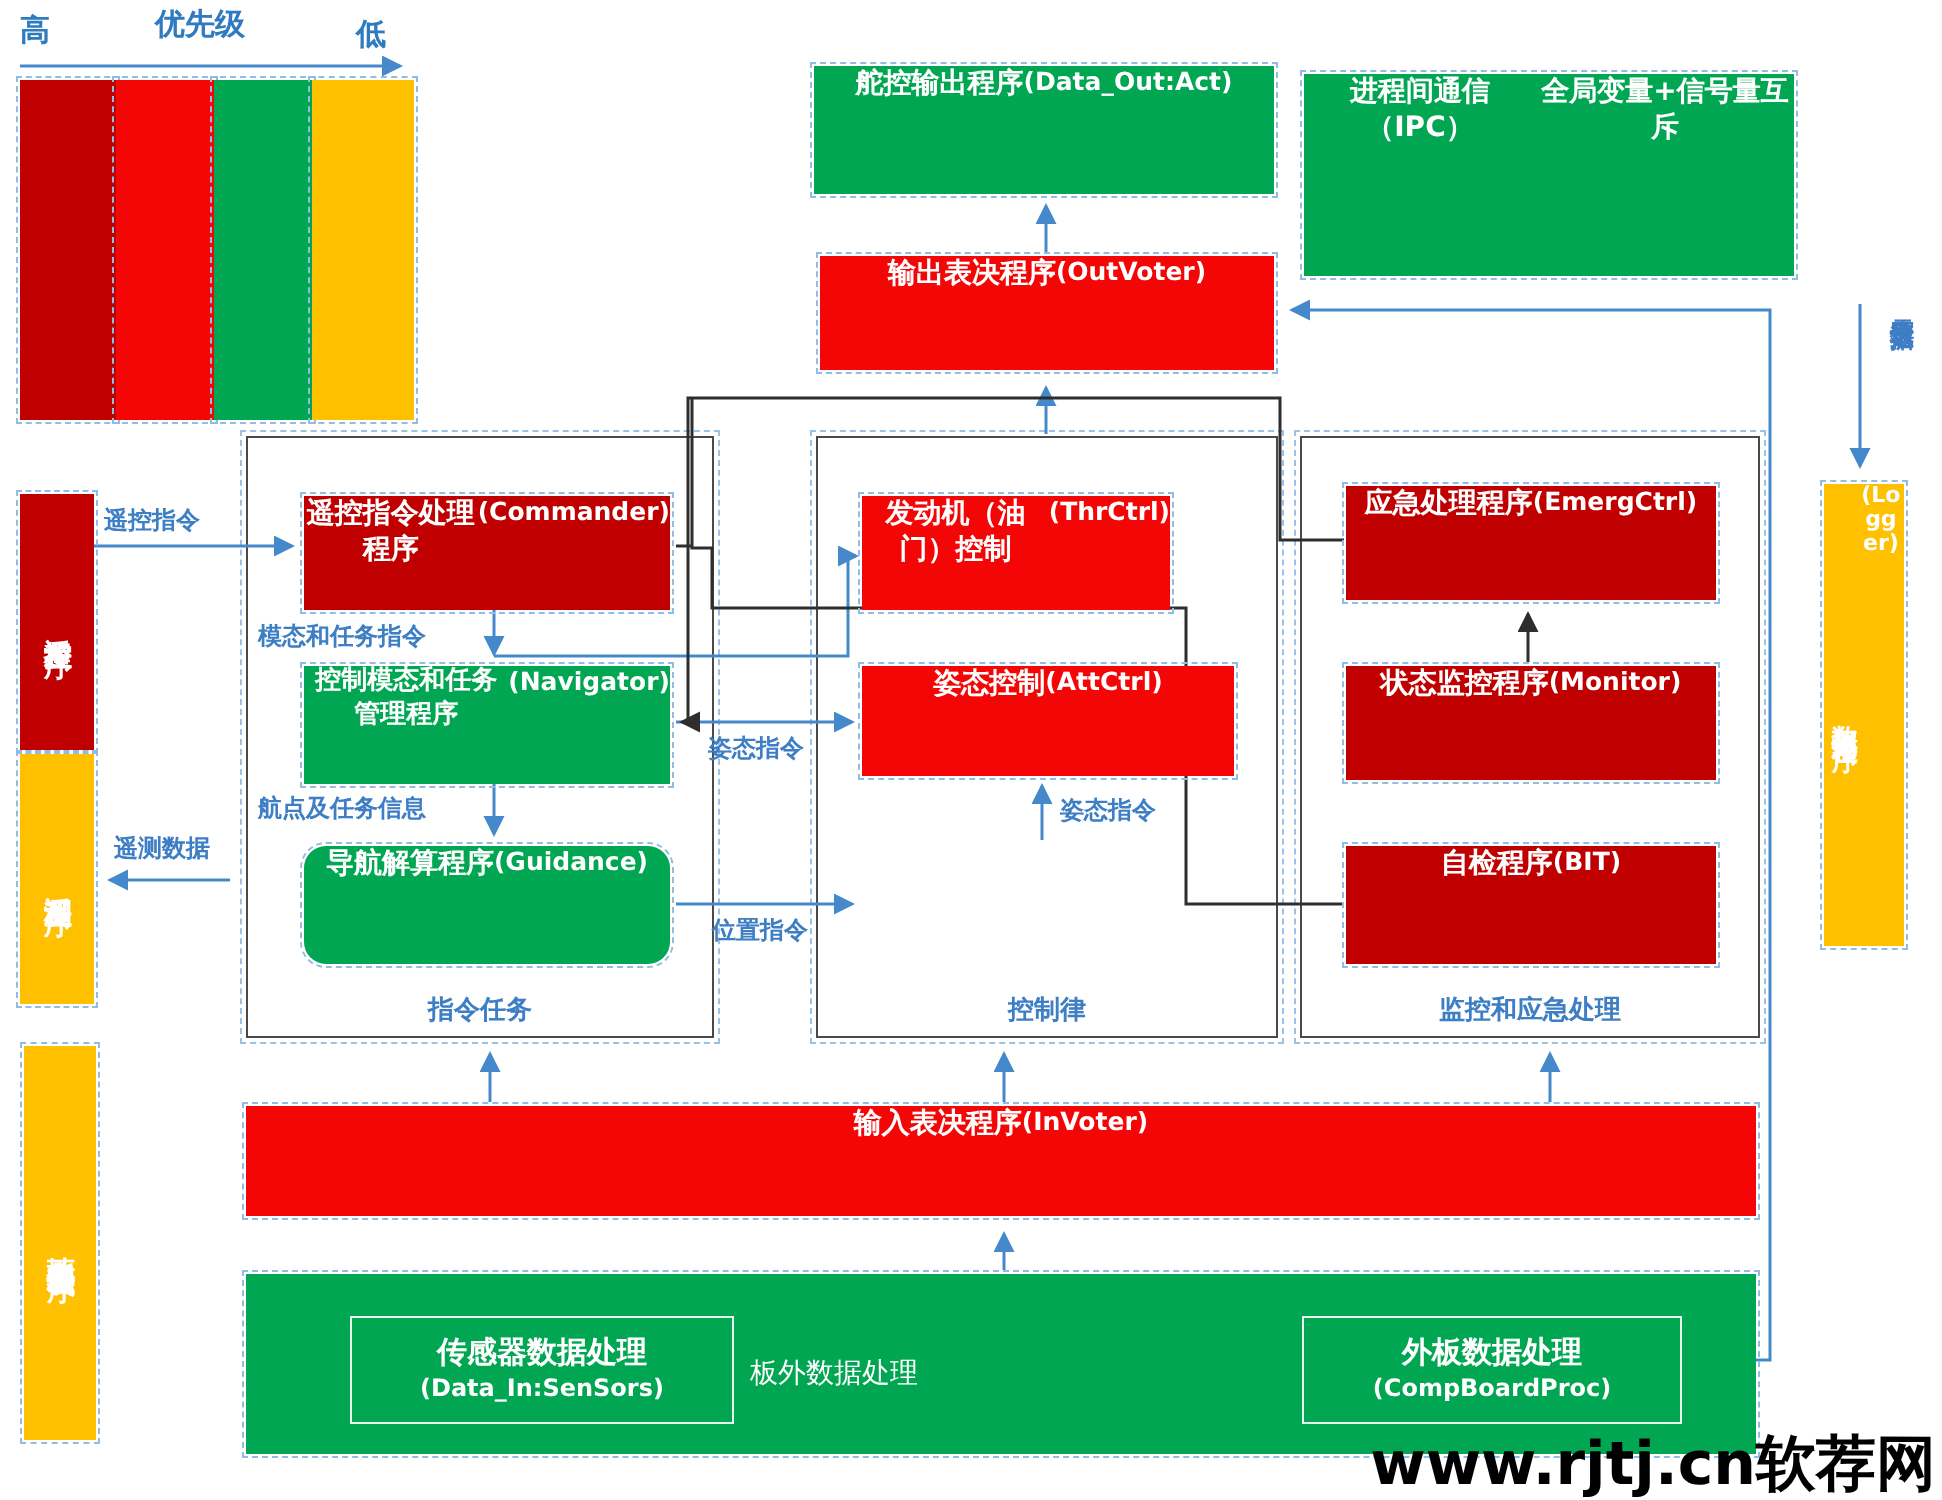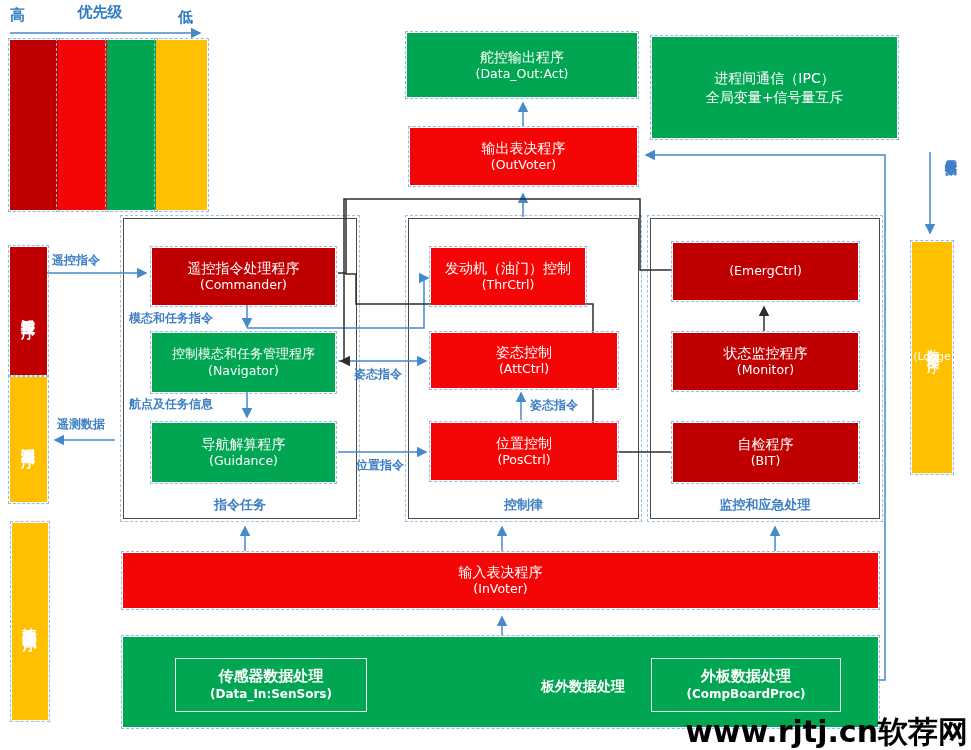--- a/index.html
+++ b/index.html
@@ -1,21 +1,21 @@
 <!DOCTYPE html>
 <html><head>
 <meta charset="utf-8">
 <style>
   html,body{margin:0;padding:0;background:#fff;}
   #stage{position:relative;width:971px;height:750px;background:#fff;overflow:hidden;
          font-family:"DejaVu Sans",sans-serif;}
   .abs{position:absolute;}
   .outl{outline:1px dashed #93BCE2;outline-offset:1px;}
-  .shape{z-index:3;color:#fff;font-weight:normal;text-align:center;
-         display:flex;flex-direction:column;justify-content:center;line-height:1.3;}
+  .shape{z-index:3;color:#fff;font-weight:bold;text-align:center;
+         display:flex;justify-content:center;line-height:1.3;}
   .shape .zh{font-size:14px;}
   .shape .en{font-size:12.5px;}
   .red{background:#F40606;}
   .dred{background:#C00000;}
   .green{background:#00A651;}
   .yellow{background:#FFC000;}
   .group{z-index:1;background:#fff;border:1.5px solid #4a4a4a;
          outline:1px dashed #9CC3E5;outline-offset:2px;}
   .caption{position:absolute;bottom:4px;left:0;width:100%;text-align:center;
            color:#3D7EC5;font-weight:bold;font-size:13px;z-index:4;}
@@ -72,39 +72,36 @@
   </div>
 
   <div class="abs shape dred outl" style="left:152px;top:248px;width:183px;height:57px;">
     <div class="zh">遥控指令处理程序</div>
     <div class="en">(Commander)</div>
   </div>
   <div class="abs shape green outl" style="left:152px;top:333px;width:183px;height:59px;">
     <div class="zh" style="font-size:13px;">控制模态和任务管理程序</div>
     <div class="en">(Navigator)</div>
   </div>
-  <div class="abs shape green outl" style="left:152px;top:423px;width:183px;height:59px;">
+  <div class="abs shape green outl" style="left:152px;top:423px;width:183px;height:59px;border-radius:11px;">
     <div class="zh">导航解算程序</div>
     <div class="en">(Guidance)</div>
   </div>
 
   <div class="abs shape red outl" style="left:431px;top:248px;width:154px;height:57px;">
     <div class="zh">发动机（油门）控制</div>
     <div class="en">(ThrCtrl)</div>
   </div>
   <div class="abs shape red outl" style="left:431px;top:333px;width:186px;height:55px;">
     <div class="zh">姿态控制</div>
     <div class="en">(AttCtrl)</div>
   </div>
-  <div class="abs shape red outl" style="left:431px;top:423px;width:186px;height:57px;">
-    <div class="zh">位置控制</div>
-    <div class="en">(PosCtrl)</div>
-  </div>
 
   <div class="abs shape dred outl" style="left:673px;top:243px;width:185px;height:57px;">
+    <div class="zh">应急处理程序</div>
     <div class="en">(EmergCtrl)</div>
   </div>
   <div class="abs shape dred outl" style="left:673px;top:333px;width:185px;height:57px;">
     <div class="zh">状态监控程序</div>
     <div class="en">(Monitor)</div>
   </div>
   <div class="abs shape dred outl" style="left:673px;top:423px;width:185px;height:59px;">
     <div class="zh">自检程序</div>
     <div class="en">(BIT)</div>
   </div>
@@ -112,21 +109,21 @@
   <div class="abs shape yellow outl" style="left:912px;top:242px;width:40px;height:231px;">
     <div class="vtext" style="font-size:13px;margin:0 auto;">数据记录程序</div>
     <div style="font-size:11px;word-break:break-all;line-height:1.1;">(Logger)</div>
   </div>
 
   <div class="abs shape red outl" style="left:123px;top:553px;width:755px;height:55px;">
     <div class="zh">输入表决程序</div>
     <div class="en">(InVoter)</div>
   </div>
   <div class="abs shape green outl" style="left:123px;top:637px;width:755px;height:90px;"></div>
-  <div class="abs" style="left:375px;top:678px;width:250px;text-align:right;color:#fff;font-weight:bold;font-size:14px;z-index:4;">板外数据处理</div>
+  <div class="abs" style="left:375px;top:678px;width:250px;text-align:left;color:#fff;font-weight:normal;font-size:14px;z-index:4;">板外数据处理</div>
   <div class="abs inner" style="left:175px;top:658px;width:190px;height:52px;">
     <div class="zh">传感器数据处理</div>
     <div class="en">(Data_In:SenSors)</div>
   </div>
   <div class="abs inner" style="left:651px;top:658px;width:188px;height:52px;">
     <div class="zh">外板数据处理</div>
     <div class="en">(CompBoardProc)</div>
   </div>
 
   <div class="abs lbl" style="left:52px;top:252px;">遥控指令</div>

